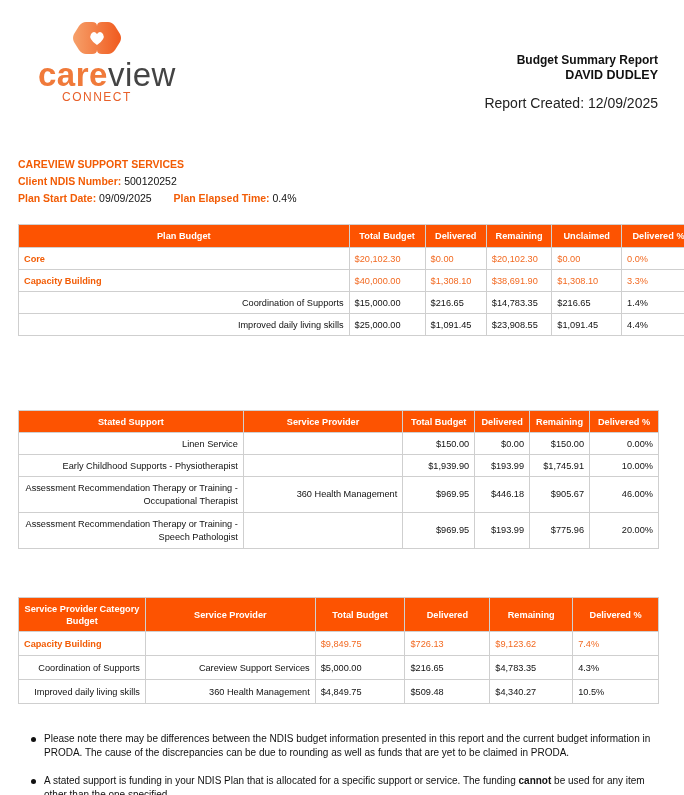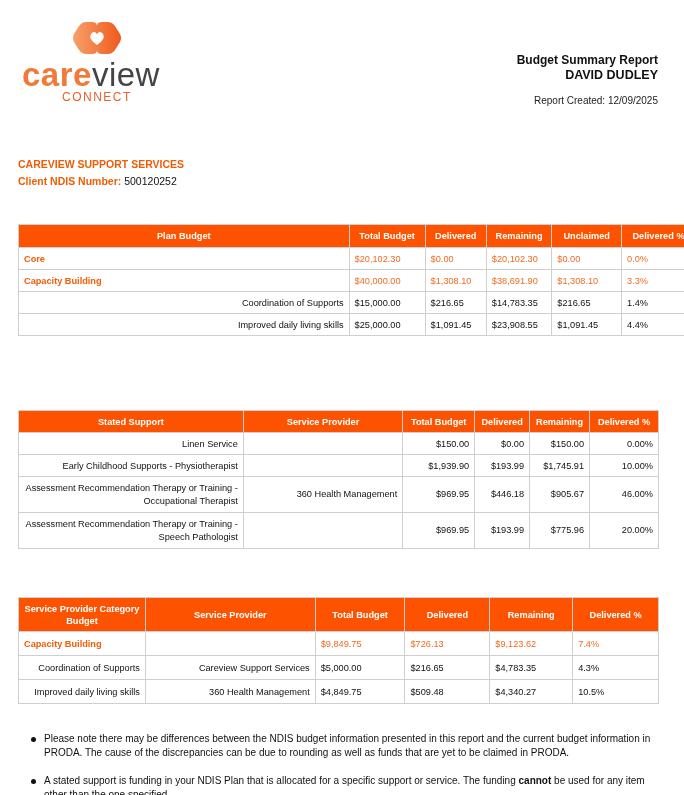--- a/index.html
+++ b/index.html
@@ -3,29 +3,29 @@
 <meta charset="utf-8">
 <style>
   * { box-sizing: border-box; margin: 0; padding: 0; }
   body {
     width: 684px; height: 795px; background: #ffffff;
     font-family: "Liberation Sans", sans-serif; color: #222;
     position: relative; overflow: hidden;
   }
   .logo { position: absolute; left: 22px; top: 18px; width: 150px; height: 90px; }
   .logo-mark { position: absolute; left: 50px; top: 2px; }
-  .logo-word { position: absolute; left: 0; top: 40px; font-size: 33px; letter-spacing: 0.5px; line-height: 1; }
+  .logo-word { position: absolute; left: 16px; top: 40px; font-size: 33px; letter-spacing: 0.5px; line-height: 1; }
   .logo-word .care { color: #f07a3a; font-weight: bold; }
   .logo-word .view { color: #444; font-weight: normal; }
   .logo-sub { position: absolute; left: 40px; top: 72px; font-size: 12px; letter-spacing: 1.5px; color: #e8602a; }
 
   .hdr-right { position: absolute; right: 26px; top: 53px; text-align: right; }
   .hdr-title { font-size: 12px; font-weight: bold; color: #111; line-height: 15px; }
   .hdr-name { font-size: 12.5px; font-weight: bold; color: #111; line-height: 15px; }
-  .hdr-created { font-size: 10px; color: #222; margin-top: 12px; }
+  .hdr-created { font-size: 14px; color: #222; margin-top: 12px; }
 
   .info { position: absolute; left: 18px; top: 156px; font-size: 10.5px; line-height: 17px; }
   .info .org { color: #f25c05; font-weight: bold; }
   .info .lbl { color: #f25c05; font-weight: bold; }
   .info .val { color: #111; }
   .info .gap { display: inline-block; width: 16px; }
 
   table { position: absolute; border-collapse: collapse; font-size: 9.2px; }
   th {
     background: #fd5301; color: #fff; font-weight: bold; text-align: center;
@@ -79,20 +79,27 @@
     <span>12/09/2025</span>
   </div>
 </div>
 
 <div class="info">
   <div class="org">CAREVIEW SUPPORT SERVICES</div>
   <div>
     <span class="lbl">Client NDIS Number:</span>
     <span class="val">500120252</span>
   </div>
+  <div>
+    <span class="lbl">Plan Start Date:</span>
+    <span class="val">09/09/2025</span>
+    <span class="gap"></span>
+    <span class="lbl">Plan Elapsed Time:</span>
+    <span class="val">0.4%</span>
+  </div>
 </div>
 
 <table id="t1">
   <colgroup>
     <col style="width:313px">
       <col style="width:72px">
       <col style="width:58px">
       <col style="width:62px">
       <col style="width:66px">
       <col style="width:70px">

